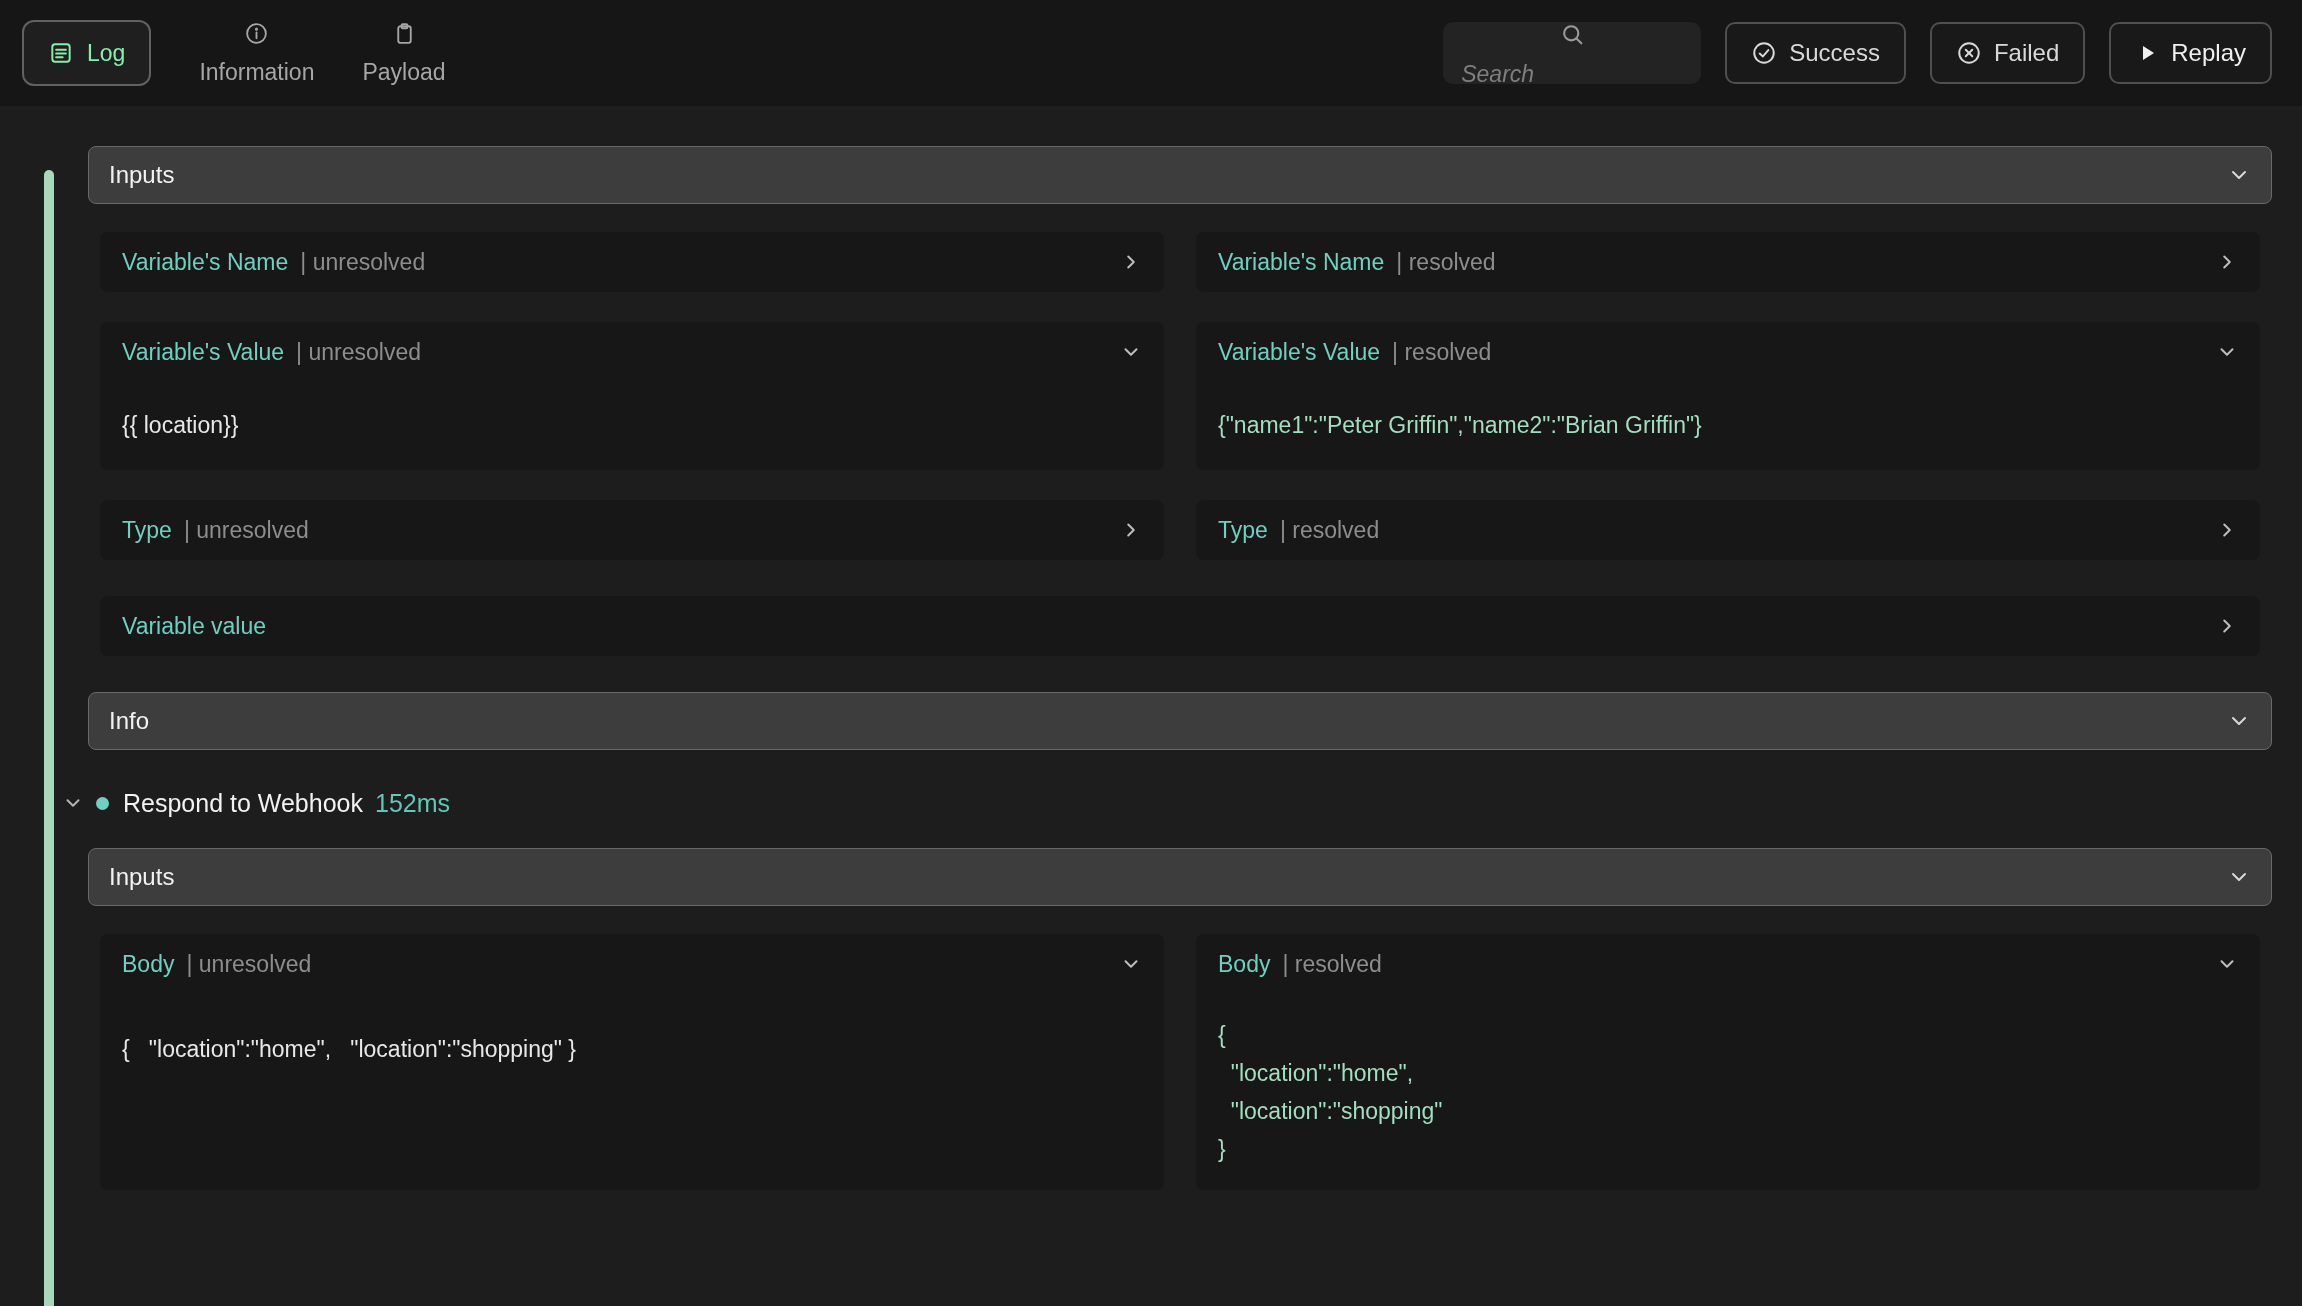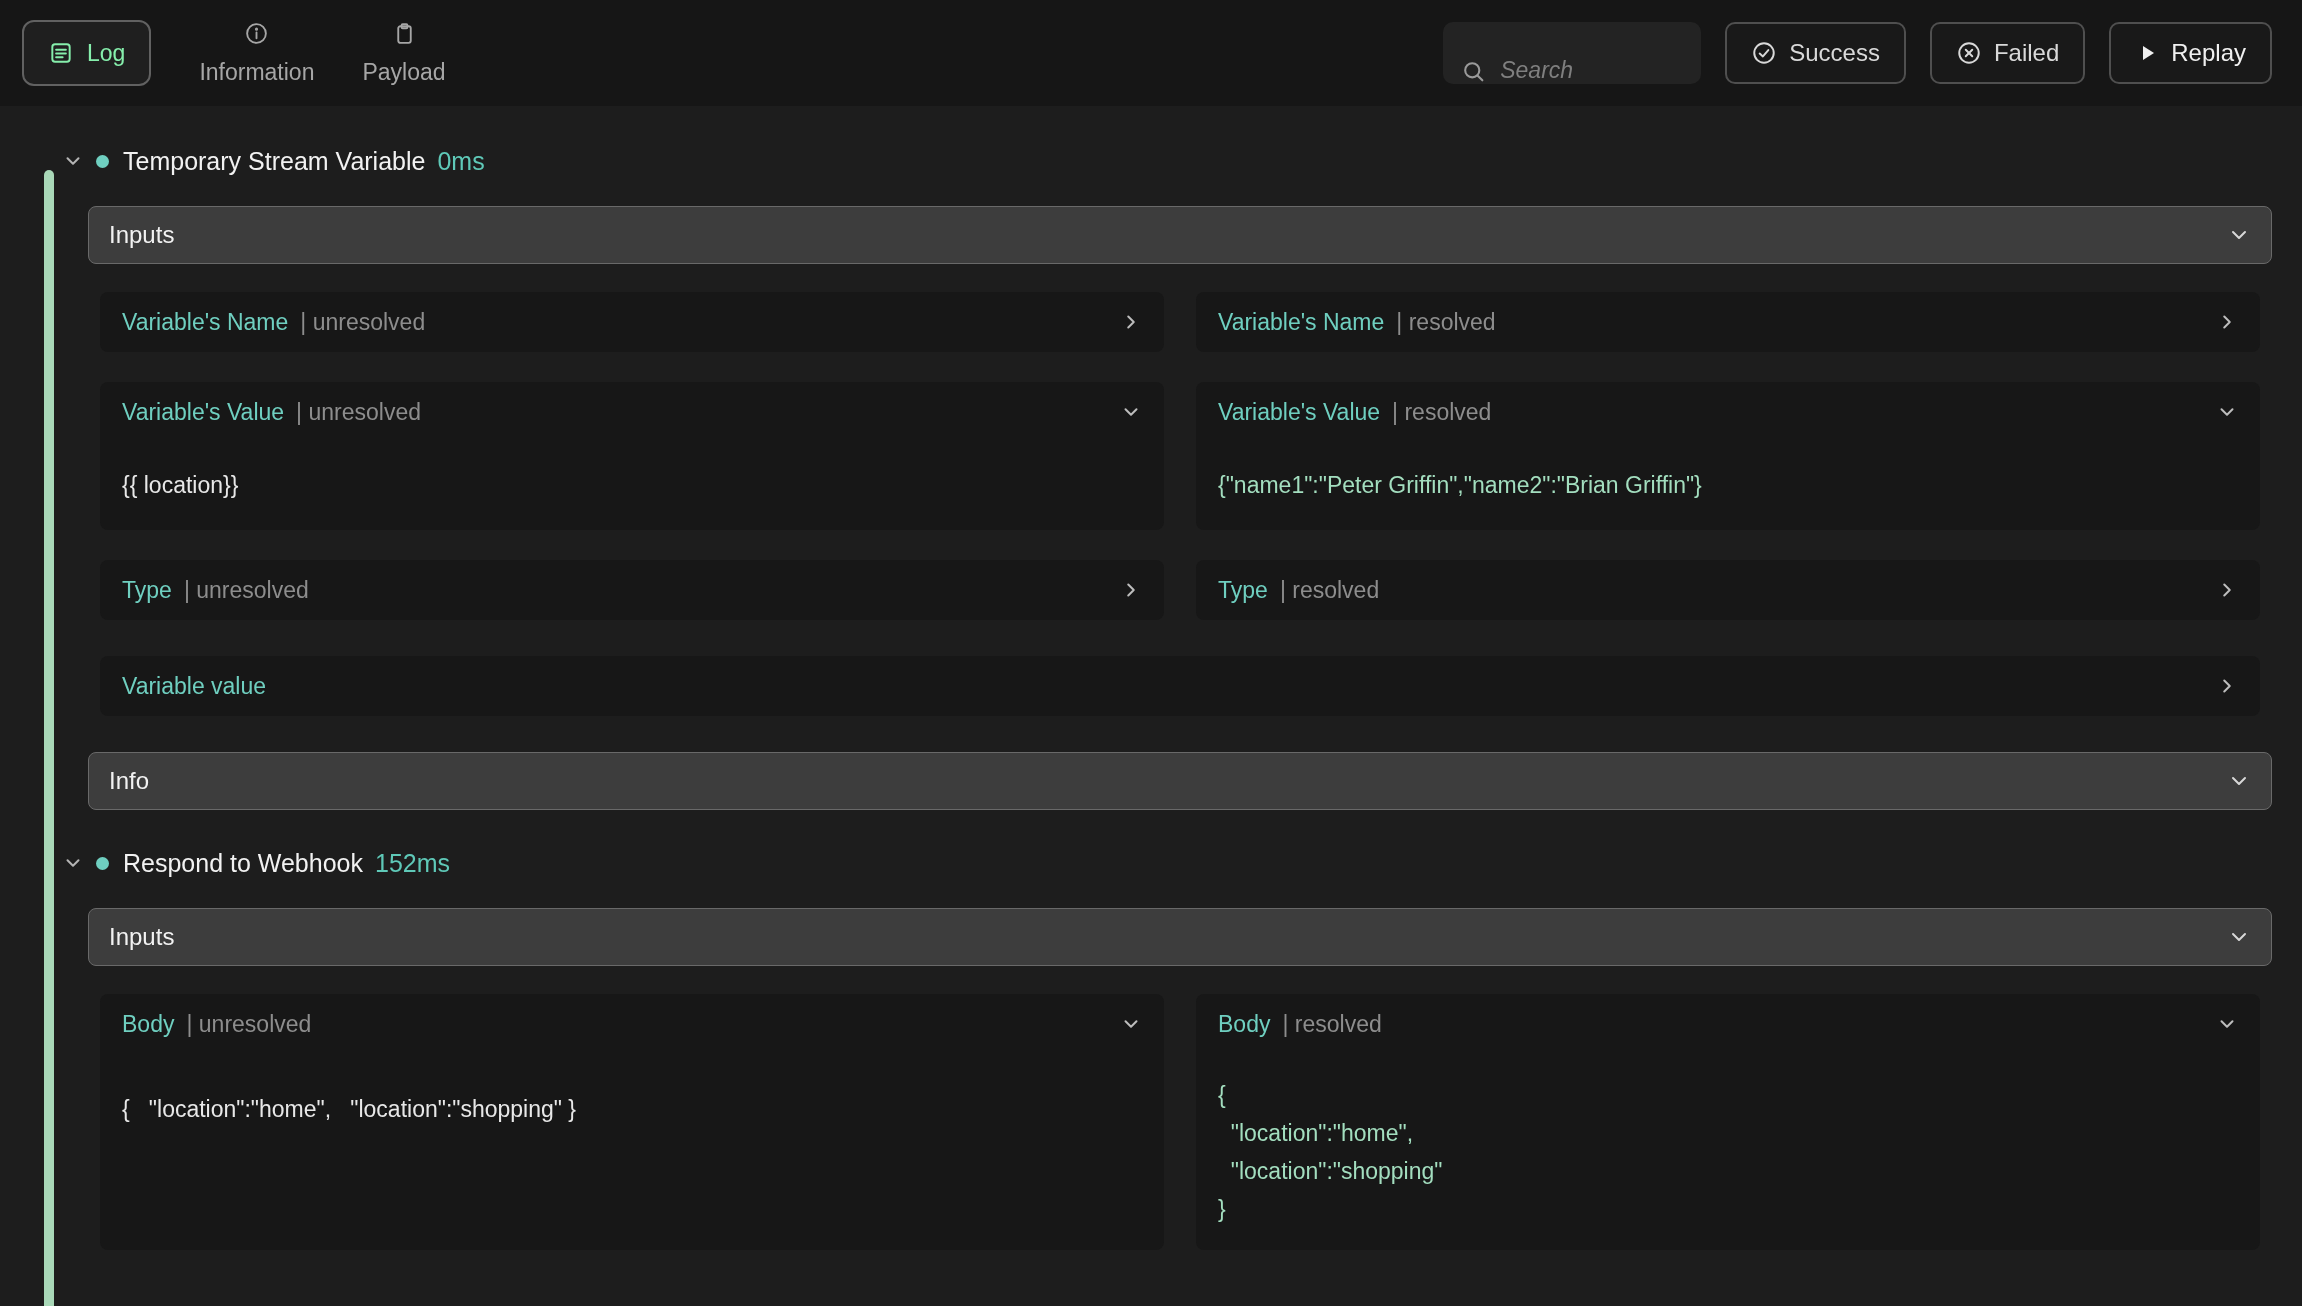--- a/index.html
+++ b/index.html
@@ -32,22 +32,22 @@
     border-radius: 12px;
     height: 66px;
     padding: 0 24px;
     color: #86efac;
   }
   .tab + .tab { margin-left: 48px; flex-direction: column; }
   .topbar-right { margin-left: auto; display: flex; align-items: center; gap: 24px; }
   .search {
     width: 258px; height: 62px;
     background: #232323; border-radius: 10px;
-    display: flex; align-items: flex-end; gap: 14px;
-    padding: 0 18px; color: #9a9a9a;
+    display: flex; align-items: center; gap: 14px;
+    padding: 0 18px; color: #9a9a9a; flex-direction: column;
   }
   .search input {
     background: transparent; border: none; outline: none;
     color: #e0e0e0; font-size: 23px; font-style: italic;
     font-family: inherit; width: 100%;
   }
   .search input::placeholder { color: #7f7f7f; font-style: italic; }
   .btn {
     height: 62px; padding: 0 24px;
     display: flex; align-items: center; gap: 12px;
@@ -192,30 +192,20 @@
         </span>
         <span>Replay</span>
       </button>
     </div>
   </header>
 
   <main class="main">
     <div class="accent-bar"></div>
 
     <section>
-      <div class="node-title">
-        <span class="icon chev">
-          <svg width="22" height="22" viewBox="0 0 24 24" fill="none" stroke="currentColor" stroke-width="2.2" stroke-linecap="round" stroke-linejoin="round">
-              <polyline points="6,9 12,15 18,9"></polyline>
-            </svg>
-        </span>
-        <span class="dot"></span>
-        <span class="title">Temporary Stream Variable</span>
-        <span class="duration">0ms</span>
-      </div>
 
       <div class="group-bar">
         <span>Inputs</span>
         <span class="icon chev">
           <svg width="24" height="24" viewBox="0 0 24 24" fill="none" stroke="currentColor" stroke-width="2" stroke-linecap="round" stroke-linejoin="round">
               <polyline points="6,9 12,15 18,9"></polyline>
             </svg>
         </span>
       </div>
 

